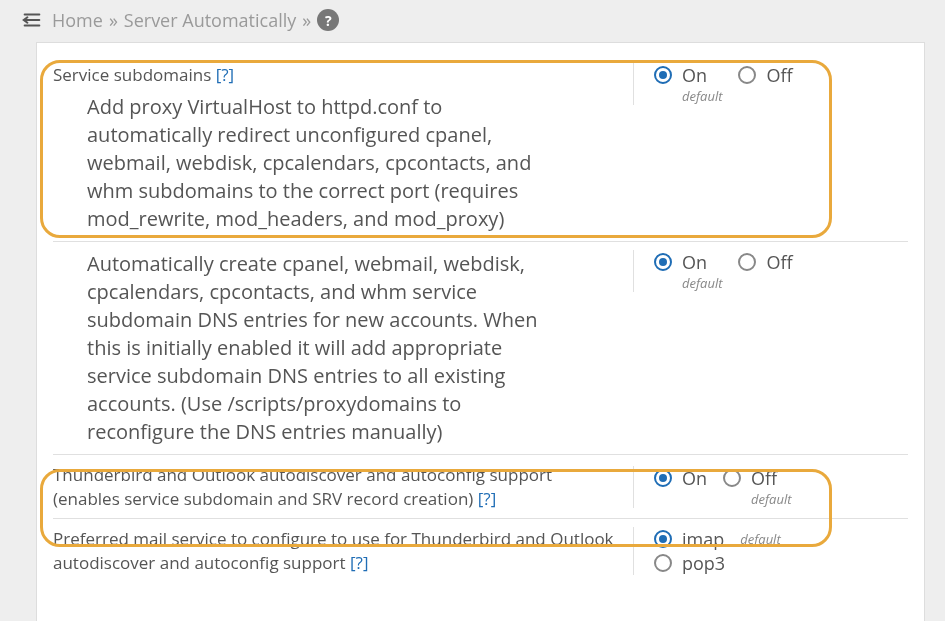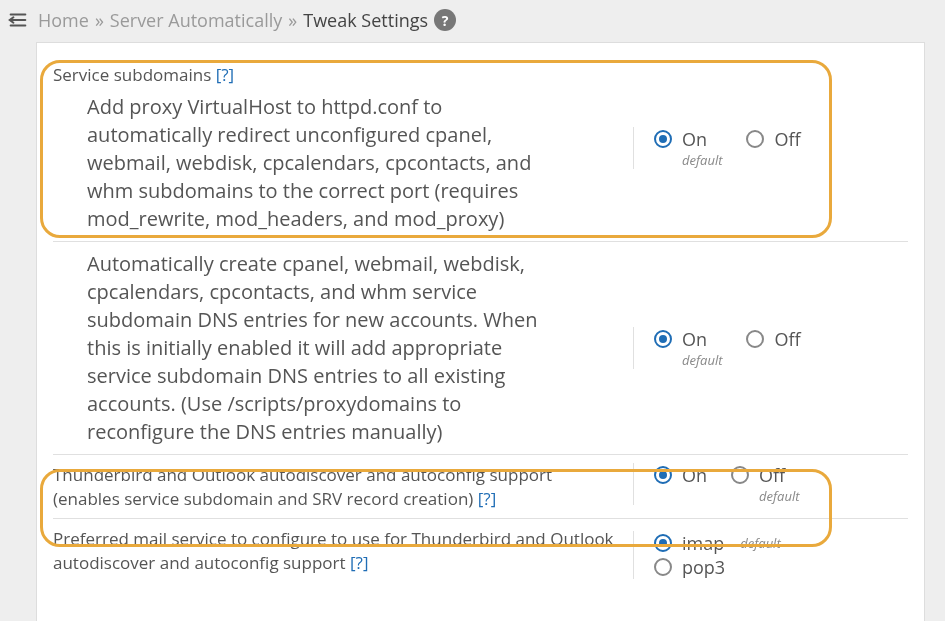--- a/index.html
+++ b/index.html
@@ -8,21 +8,21 @@
     font-size: 16px;
     color: #555;
     background: #eee;
     width: 945px;
     height: 621px;
     overflow: hidden;
   }
   .topbar {
     display: flex;
     align-items: center;
-    padding: 8px 6px 10px 6px;
+    padding: 8px 6px 10px 20px;
     gap: 8px;
   }
   .menu-icon {
     width: 24px; height: 24px; display:flex; align-items:center; justify-content:center;
     color:#555;
   }
   .breadcrumb {
     display: flex;
     align-items: center;
     gap: 6px;
@@ -42,21 +42,21 @@
     margin: 0 20px 0 36px;
     border-left:1px solid #ddd;
     border-right:1px solid #ddd;
     border-top:1px solid #ddd;
     min-height:600px;
     padding-top:12px;
   }
 
   .setting-row {
     display:flex;
-    align-items:center;
+    align-items:flex-start;
     padding: 8px 16px;
   }
   .setting-left {
     flex: 0 0 580px;
     padding-right: 12px;
     border-right:1px solid transparent;
   }
   .setting-right {
     flex:1;
     border-left:1px solid #e0e0e0;
@@ -90,21 +90,21 @@
     border:3px solid #e9a93c;
     border-radius:20px;
     pointer-events:none;
   }
   .frame-a { left:40px; top:60px; width:792px; height:178px; }
   .frame-b { left:40px; top:469px; width:792px; height:78px; }
 
   .onoff {
     display:flex;
     align-items:flex-start;
-    gap:24px;
+    gap:16px;
   }
   .opt {
     display:flex;
     flex-direction:column;
     align-items:flex-start;
     gap:2px;
   }
   .opt-row { display:flex; align-items:center; gap:10px; }
   .opt-label { font-size:18px; color:#555; }
   .default-tag { font-style:italic; font-size:13px; color:#888; margin-left:28px; margin-top:-2px;}
@@ -137,21 +137,20 @@
         <line x1="4" y1="12" x2="20" y2="12"></line>
         <line x1="4" y1="18" x2="20" y2="18"></line>
       <polyline points="7,9 3,12 7,15" fill="none"></polyline>
     </svg>
   </div>
   <div class="breadcrumb">
     <span>Home</span>
     <span class="sep">»</span>
     <span>Server Automatically</span>
     <span class="sep">»</span>
-    <span class="current">Tweak Settings</span>
     <span class="help-icon">?</span>
   </div>
 </div>
 
 <div class="panel">
 
   <div class="setting-row">
     <div class="setting-left">
       <div class="title-line">
         <span>Service subdomains</span>
@@ -198,21 +197,21 @@
             <input type="radio" name="r2" style="">
             <span class="opt-label">Off</span>
           </div>
         </div>
       </div>
     </div>
   </div>
 
   <div class="row-divider"></div>
 
-  <div class="setting-row" style="align-items:flex-start;">
+  <div class="setting-row" style="align-items:center;">
     <div class="setting-left">
       <div class="title-line" style="margin-bottom:0">
         <span>Thunderbird and Outlook autodiscover and autoconfig support (enables service subdomain and SRV record creation)</span>
         <span class="qmark">[?]</span>
       </div>
     </div>
     <div class="setting-right">
       <div class="onoff">
         <div class="opt">
           <div class="opt-row">

